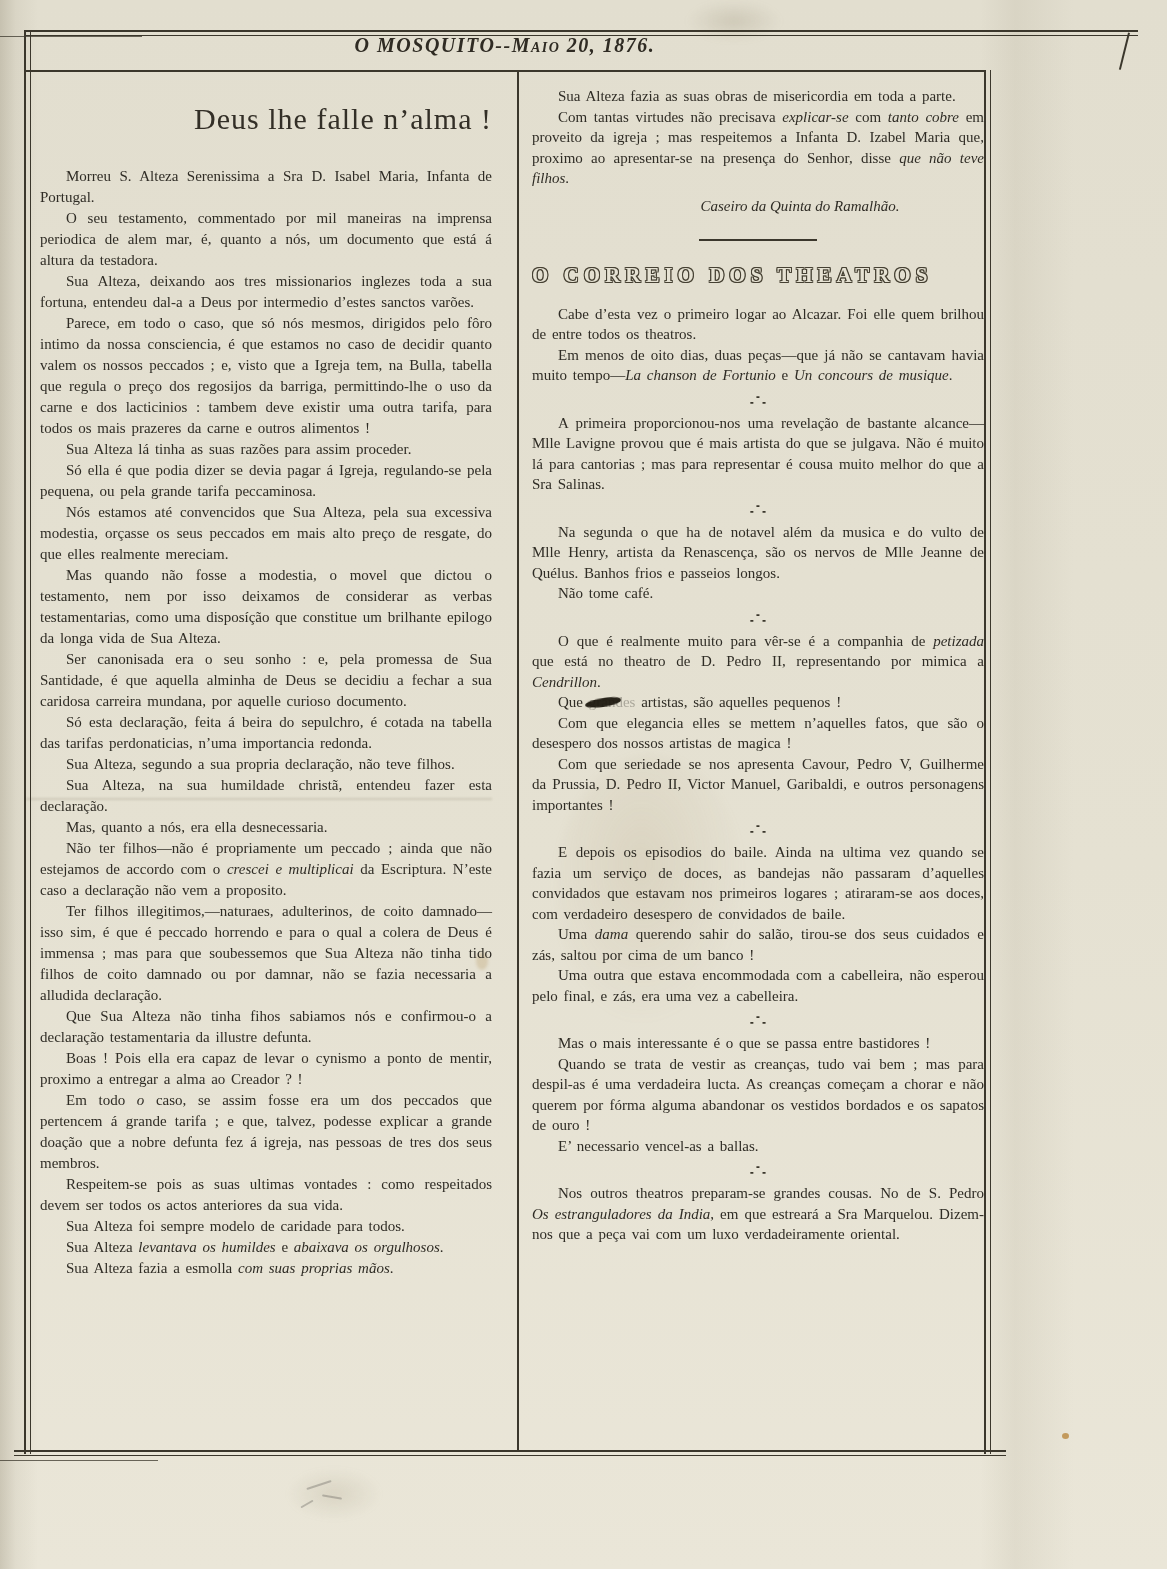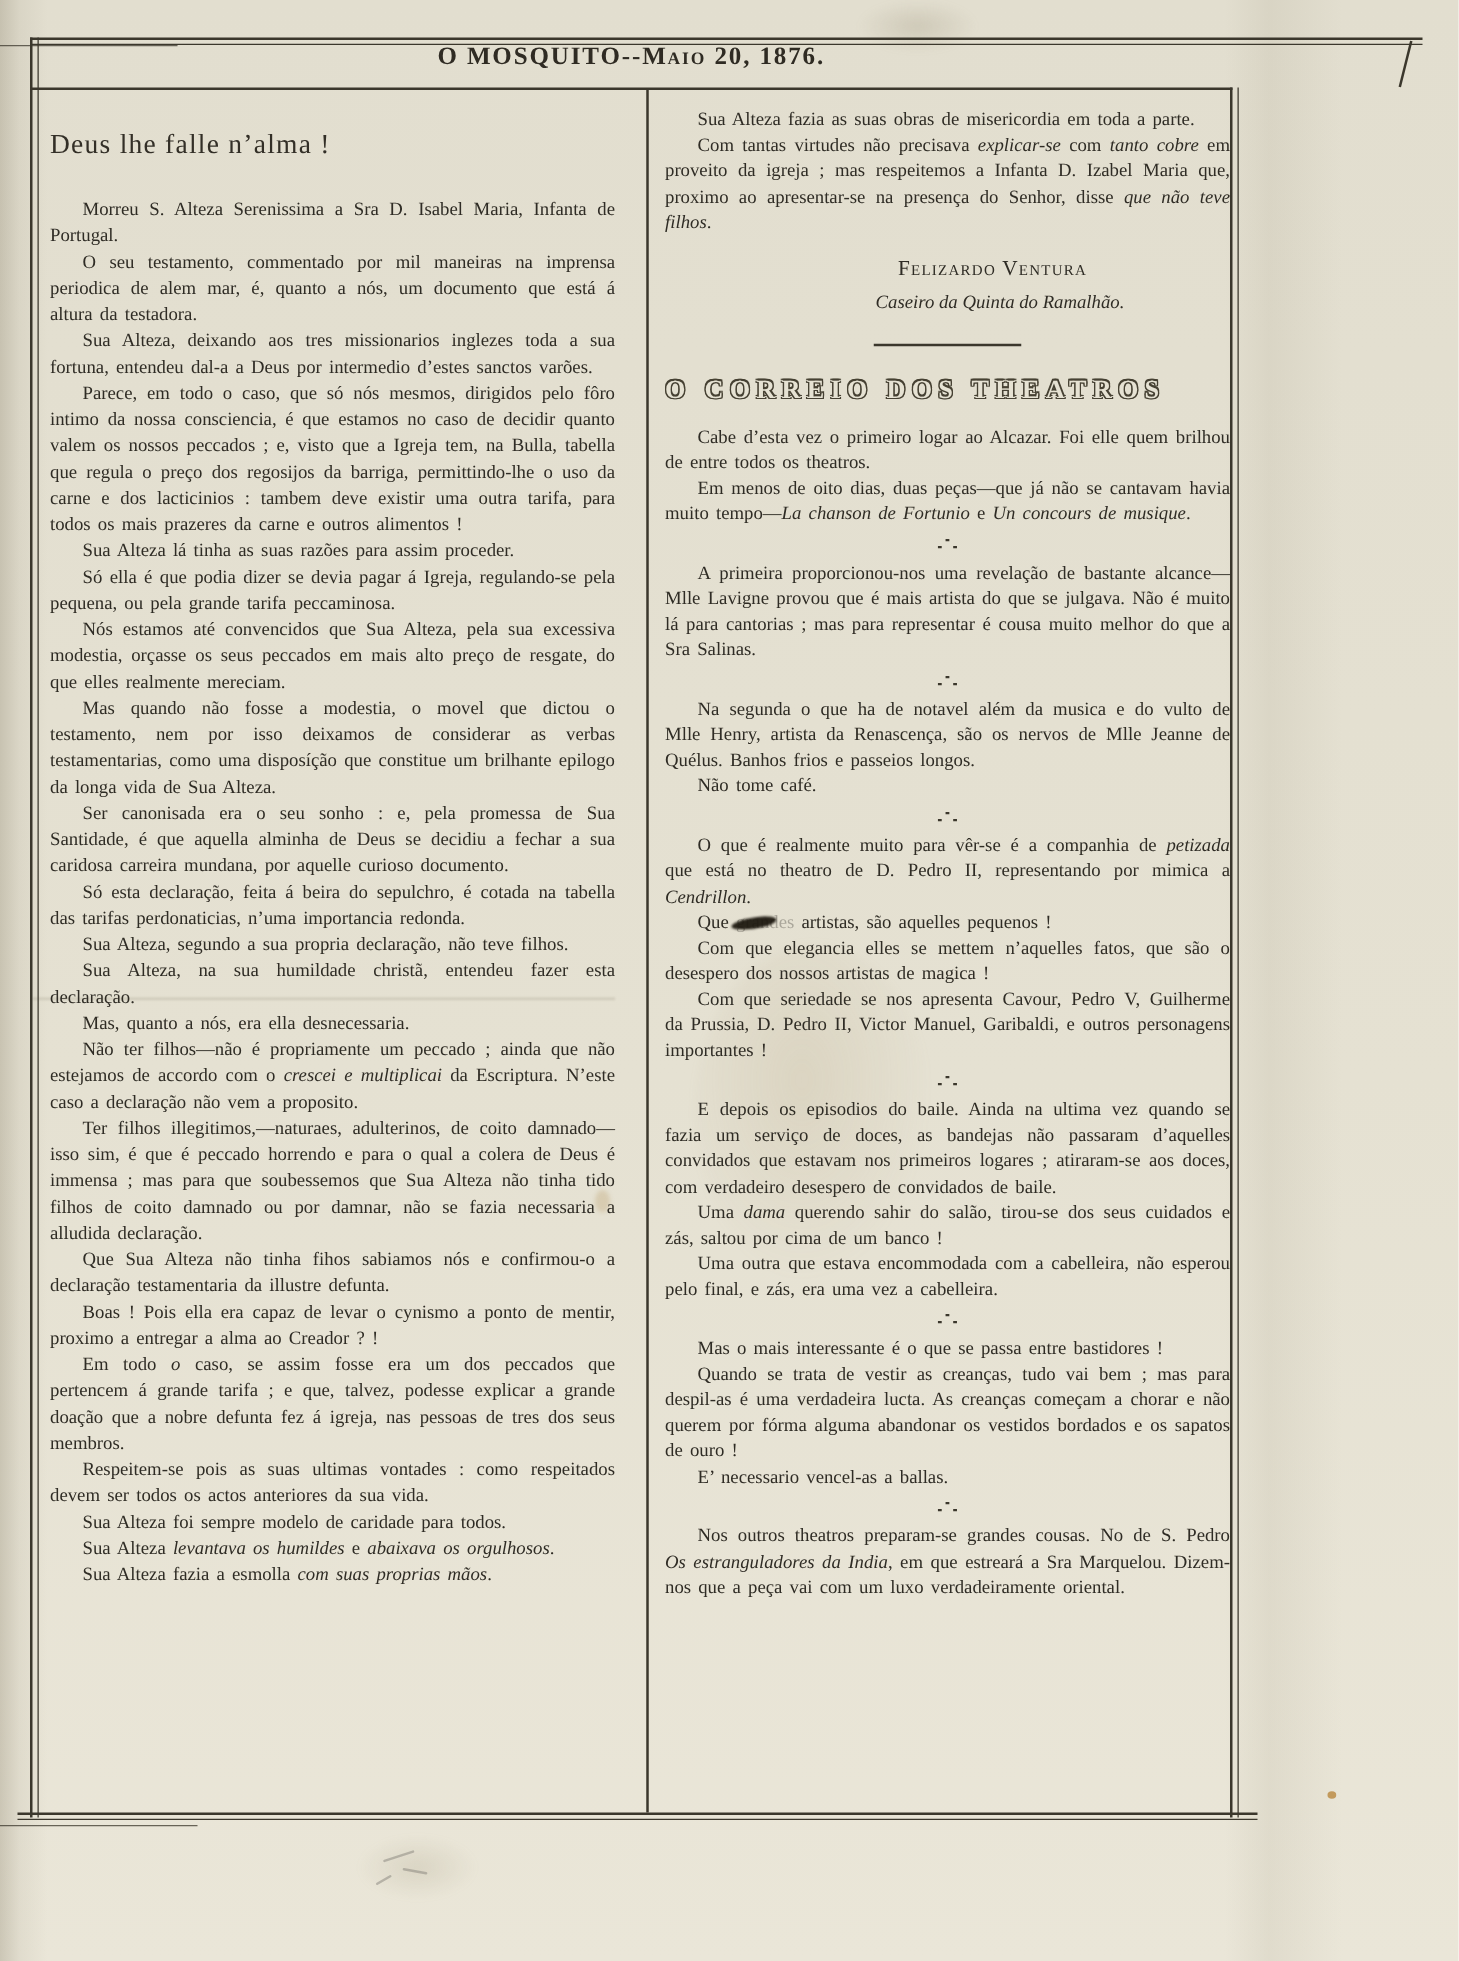--- a/index.html
+++ b/index.html
@@ -15,34 +15,34 @@
   
   .double-rule { position:absolute; height:3px; border-top:2px solid #3b372c; border-bottom:1px solid #3b372c; }
   .single-rule { position:absolute; height:0; border-top:2px solid #3b372c; }
   .thin-frag   { position:absolute; height:0; border-top:1.5px solid rgba(59,55,44,0.75); }
   .vert-double { position:absolute; width:4px; border-left:2px solid #3b372c; border-right:1px solid #3b372c; }
   .vert-single { position:absolute; width:0; border-left:2px solid #3b372c; }
   .rule-hook   { position:absolute; width:2px; background:#3b372c; transform:rotate(14deg); transform-origin:top right; }
 
   .masthead {
     position:absolute; left:24px; top:34px; width:962px; text-align:center;
-    font-weight:bold; font-size:20px; letter-spacing:1.5px; font-variant:small-caps; color:#2f2b23;
+    font-weight:bold; font-size:20px; letter-spacing:1.5px; font-variant:small-caps; color:#2f2b23;font-style:italic;
   }
 
   
   .col { position:absolute; }
   .col-left  { left:40px;  top:84px; width:452px; }
   .col-right { left:532px; top:86px; width:452px; }
   .col p { margin:0; text-indent:26px; text-align:justify; font-size:15px; line-height:21px; word-spacing:2px; }
   .col-right p { line-height:20.5px; }
   em { font-style:italic; }
 
   .article-title {
-    margin:18px 0 30px; font-weight:normal; font-size:22px; letter-spacing:1px;
-    text-align:left; color:#332f27;
+    margin:18px 0 30px; font-weight:normal; font-size:30px; letter-spacing:1px;
+    text-align:right; color:#332f27;
   }
 
   .sig-name { margin-top:16px; text-align:center; padding-left:72px; font-variant:small-caps; letter-spacing:1px; font-size:17px; }
   .sig-role { margin-top:9px;  text-align:center; padding-left:84px; font-style:italic; font-size:15px; }
   .sig-divider { width:118px; margin:24px auto 22px; border-top:2px solid #3b372c; }
 
   .theatre-heading {
     margin:4px 0 16px; text-align:left; font-weight:bold; font-size:21px; letter-spacing:5px; white-space:nowrap;
     color:#e6e2d3;
     text-shadow:-1px -1px 0 #464133, 1px -1px 0 #464133, -1px 1px 0 #464133, 1px 1px 0 #464133,
@@ -130,21 +130,20 @@
         <p>Sua Alteza <em>levantava os humildes</em> e <em>abaixava os orgulhosos</em>.</p>
         <p>Sua Alteza fazia a esmolla <em>com suas proprias mãos</em>.</p>
       </div>
   </div>
 
   <div class="col col-right">
     <div>
         <p>Sua Alteza fazia as suas obras de misericordia em toda a parte.</p>
         <p>Com tantas virtudes não precisava <em>explicar-se</em> com <em>tanto cobre</em> em proveito da igreja ; mas respeitemos a Infanta D. Izabel Maria que, proximo ao apresentar-se na presença do Senhor, disse <em>que não teve filhos</em>.</p>
       </div>
-    <div class="sig-name">Felizardo Ventura</div>
     <div class="sig-role">Caseiro da Quinta do Ramalhão.</div>
     <div class="sig-divider"></div>
     <h2 class="theatre-heading">O CORREIO DOS THEATROS</h2>
     <div>
         <p>Cabe d’esta vez o primeiro logar ao Alcazar. Foi elle quem brilhou de entre todos os theatros.</p>
         <p>Em menos de oito dias, duas peças—que já não se cantavam havia muito tempo—<em>La chanson de Fortunio</em> e <em>Un concours de musique</em>.</p>
         <div class="sep">∴</div>
         <p>A primeira proporcionou-nos uma revelação de bastante alcance—Mlle Lavigne provou que é mais artista do que se julgava. Não é muito lá para cantorias ; mas para representar é cousa muito melhor do que a Sra Salinas.</p>
         <div class="sep">∴</div>
         <p>Na segunda o que ha de notavel além da musica e do vulto de Mlle Henry, artista da Renascença, são os nervos de Mlle Jeanne de Quélus. Banhos frios e passeios longos.</p>

